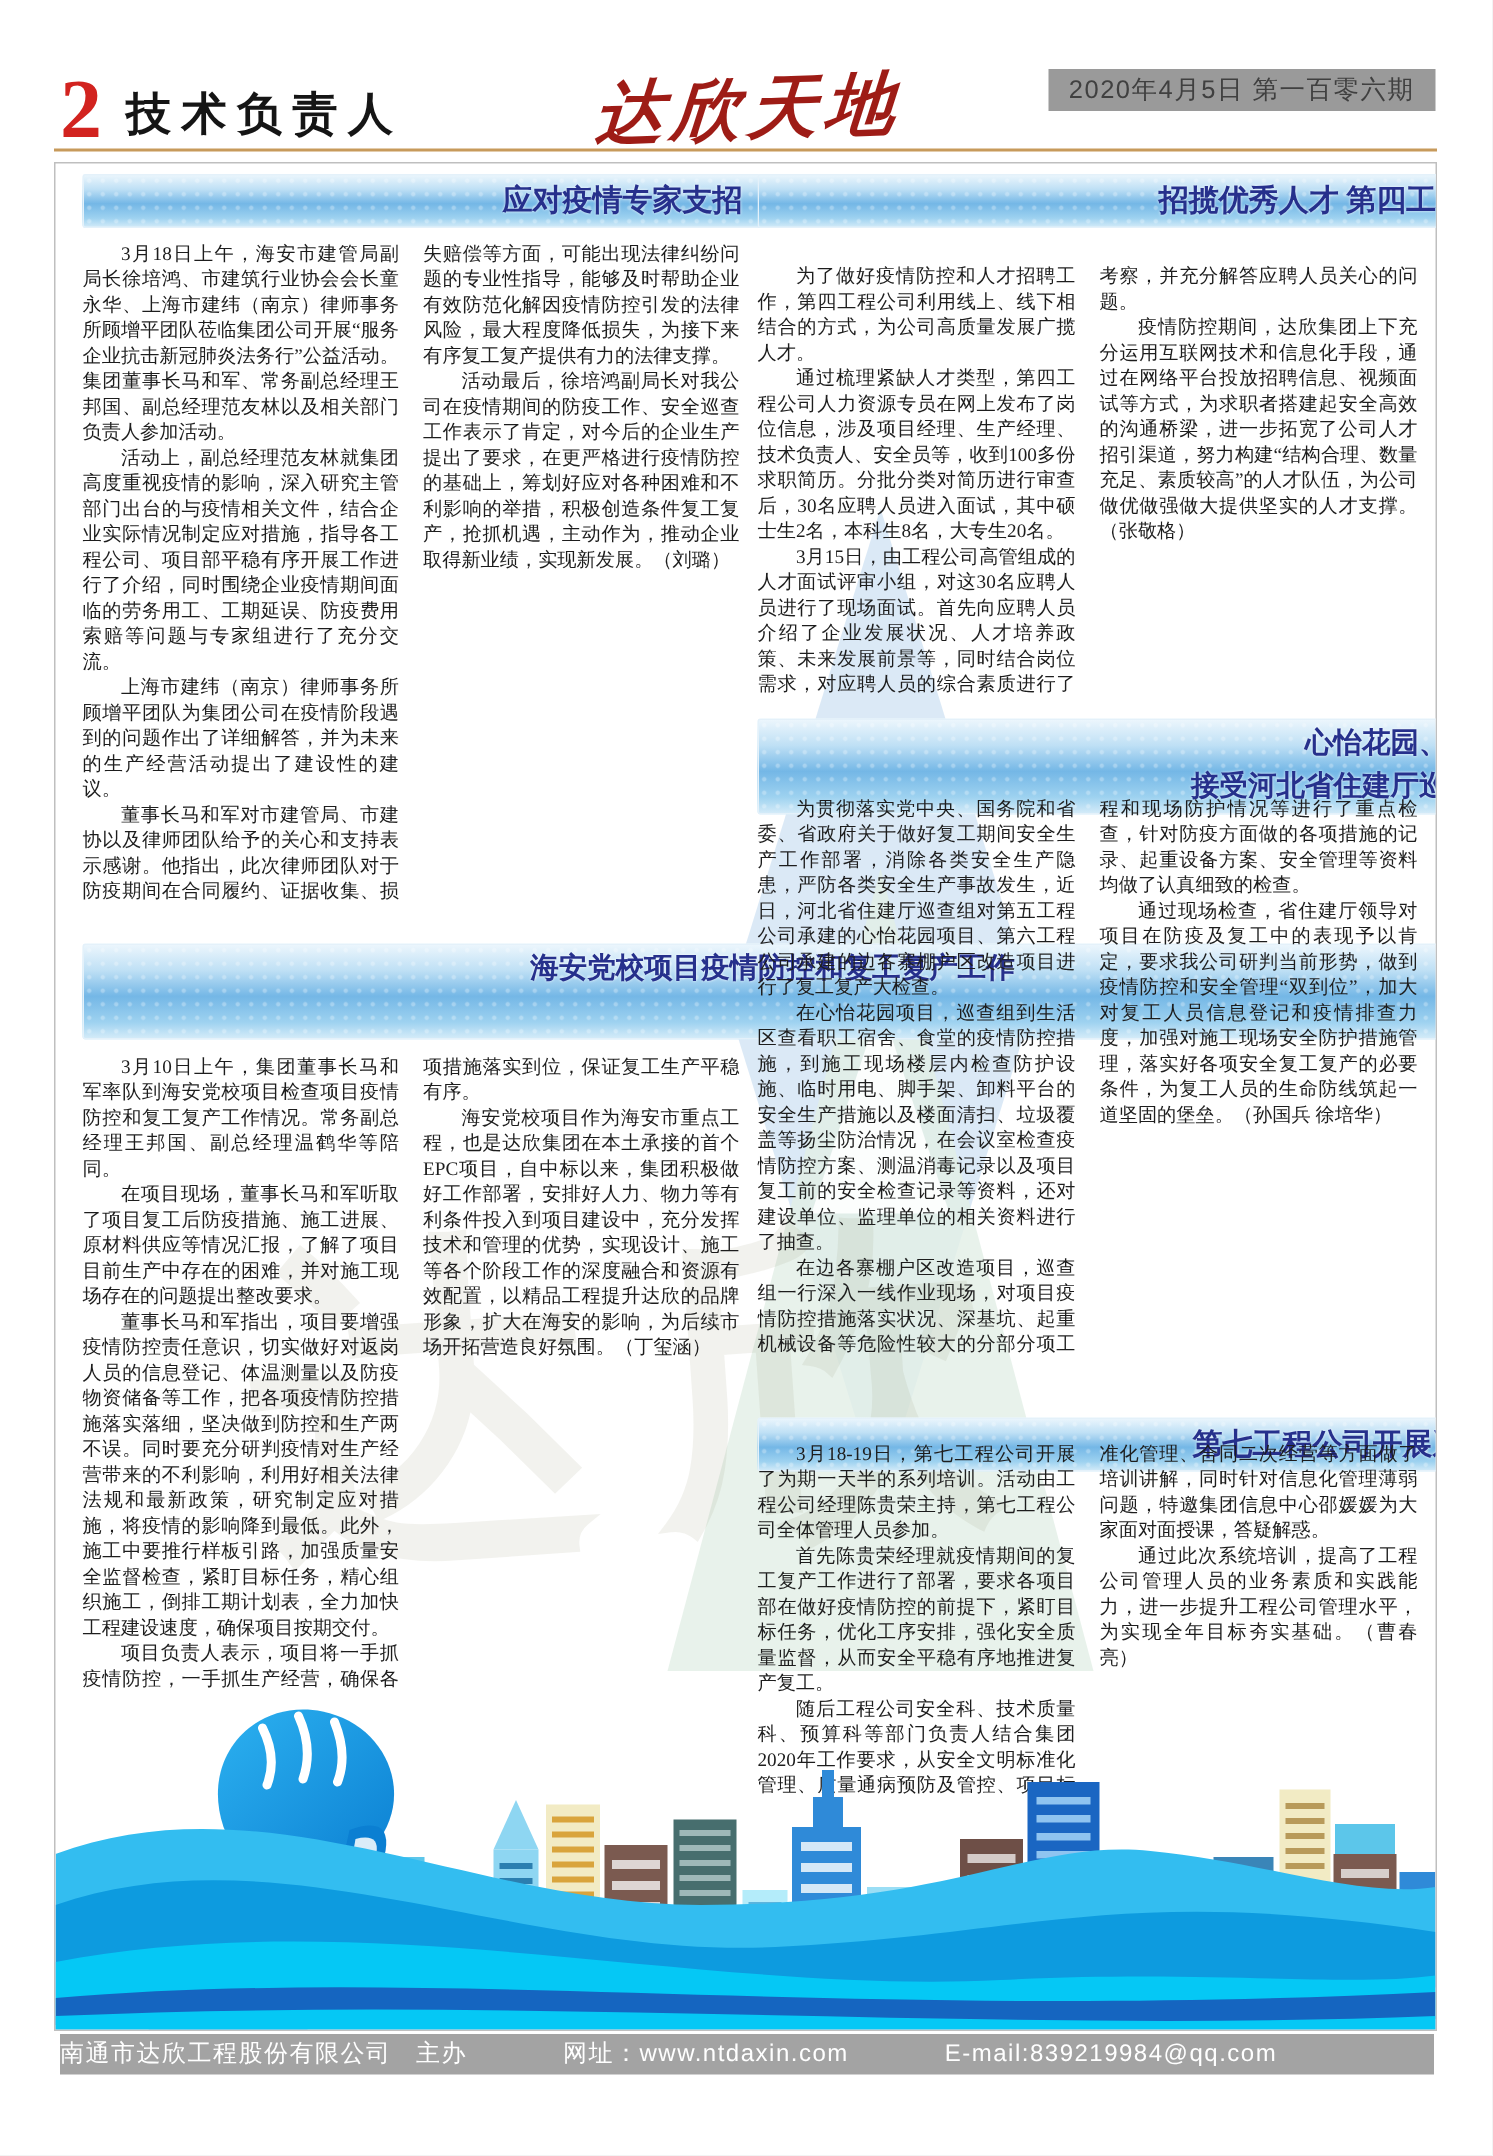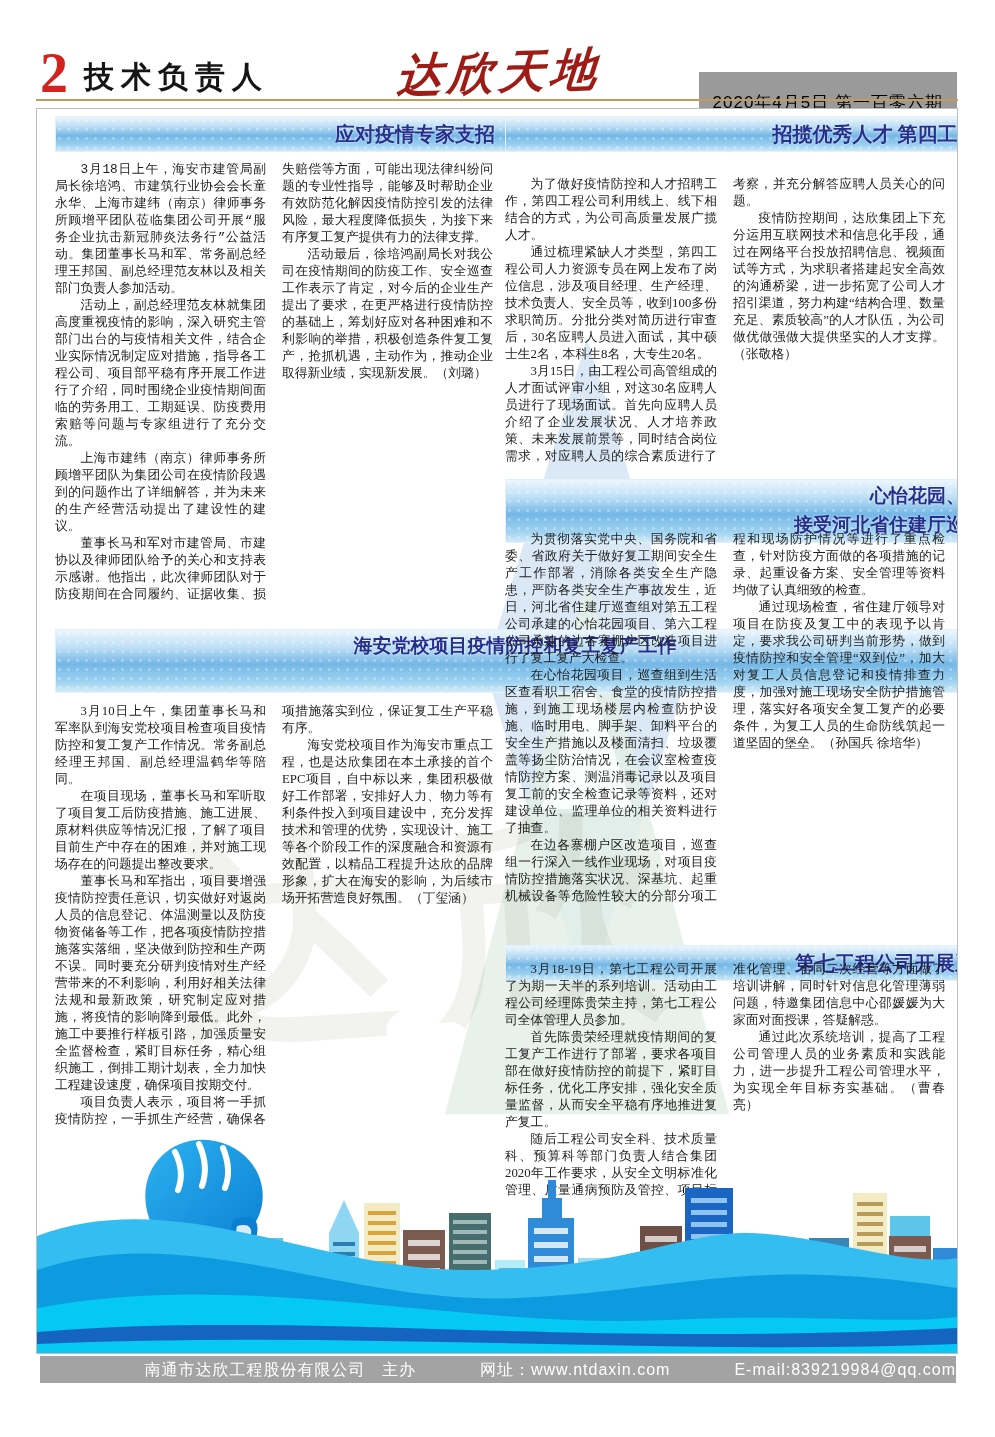--- a/index.html
+++ b/index.html
@@ -5,22 +5,22 @@
   html,body{margin:0;padding:0;background:#e9e9e9;}
   .page{position:relative;width:995px;height:1437px;margin:0 auto;background:#ffffff;overflow:hidden;
         font-family:"Liberation Sans",sans-serif;}
   
   .hdr{position:absolute;top:44px;left:40px;right:38px;height:54px;}
   .hdr-left{position:absolute;left:0;bottom:0;display:flex;align-items:flex-end;gap:16px;}
   .pagenum{font:bold 56px/50px "Liberation Serif",serif;color:#d2231f;}
   .section-title{font:bold 30px/38px "Liberation Sans",sans-serif;letter-spacing:7px;color:#151515;padding-bottom:2px;}
   .masthead{position:absolute;left:50%;top:2px;transform:translateX(-50%) skewX(-6deg) rotate(-2deg);
             font:bold italic 46px/52px "DejaVu Serif",serif;color:#9e1c16;letter-spacing:5px;white-space:nowrap;}
-  .issue{position:absolute;right:0;top:28px;background:#9a9a9a;color:#000000;font:17px/28px "Liberation Sans",sans-serif;
-         padding:17px 14px;letter-spacing:1px;}
+  .issue{position:absolute;right:0;top:2px;background:#9a9a9a;color:#404040;font:17px/28px "Liberation Sans",sans-serif;
+         padding:0 14px;letter-spacing:1px;}
   .rule{position:absolute;top:99px;left:36px;width:922px;height:0;border-top:2px solid #c79a5b;}
   
   .content{position:absolute;top:108px;left:36px;width:920px;height:1244px;border:1px solid #bfbfbf;
            background:#fff;overflow:hidden;}
   .wm-svg{position:absolute;left:400px;top:230px;z-index:0;}
   .wm-text{position:absolute;left:130px;top:700px;z-index:0;font:bold 230px/230px "DejaVu Serif",serif;
            color:rgba(152,150,118,0.12);letter-spacing:40px;transform:rotate(-4deg);white-space:nowrap;}
   .col-l{left:18px;width:438px;}
   .col-r{left:468px;width:440px;}
   .banner{position:absolute;z-index:2;width:100%;border-radius:2px;
@@ -31,30 +31,30 @@
           background-size:9px 9px;opacity:.45;pointer-events:none;}
   .banner-line{position:relative;z-index:1;text-align:center;color:#26308c;font-weight:bold;
           font-family:"Liberation Serif",serif;text-shadow:0 0 2px rgba(255,255,255,.9);}
   .one .banner-line{font-size:20px;line-height:36px;}
   .two .banner-line{font-size:19px;line-height:29px;}
   .banner.one{height:36px;} .banner.two{height:62px;padding-top:2px;}
   .abody{position:absolute;z-index:2;column-count:2;column-gap:16px;column-fill:auto;overflow:hidden;
          font:12.8px/17px "Liberation Serif",serif;color:#1d1d1d;}
   .para{margin:0;text-indent:2em;text-align:justify;}
   
-  #a1-banner{top:7px;}   #a1-body{top:52px;height:458px;font-family:Liberation Mono, monospace;}
+  #a1-banner{top:7px;}   #a1-body{top:52px;height:458px;}
   #a4-banner{top:520px;} #a4-body{top:594px;height:436px;}
   #a2-banner{top:7px;}   #a2-body{top:57px;height:302px;margin-top:10px;}
   #a3-banner{top:370px;} #a3-body{top:422px;height:388px;}
   #a5-banner{top:836px;} #a5-body{top:852px;height:246px;}
   
   .city{position:absolute;left:0;bottom:0;width:920px;height:235px;z-index:3;pointer-events:none;}
   
   .footer-bar{position:absolute;top:1356px;left:40px;width:916px;height:27px;background:#a3a3a3;
-              display:flex;align-items:center;justify-content:flex-end;gap:64px;color:#fff;
+              display:flex;align-items:center;justify-content:flex-start;gap:64px;color:#fff;
               font:16px/27px "Liberation Sans",sans-serif;letter-spacing:1px;}
   .footer-item{white-space:nowrap;}
 </style>
 </head>
 <body>
 
 <div class="page">
 
   <div class="hdr">
     <div class="hdr-left">

